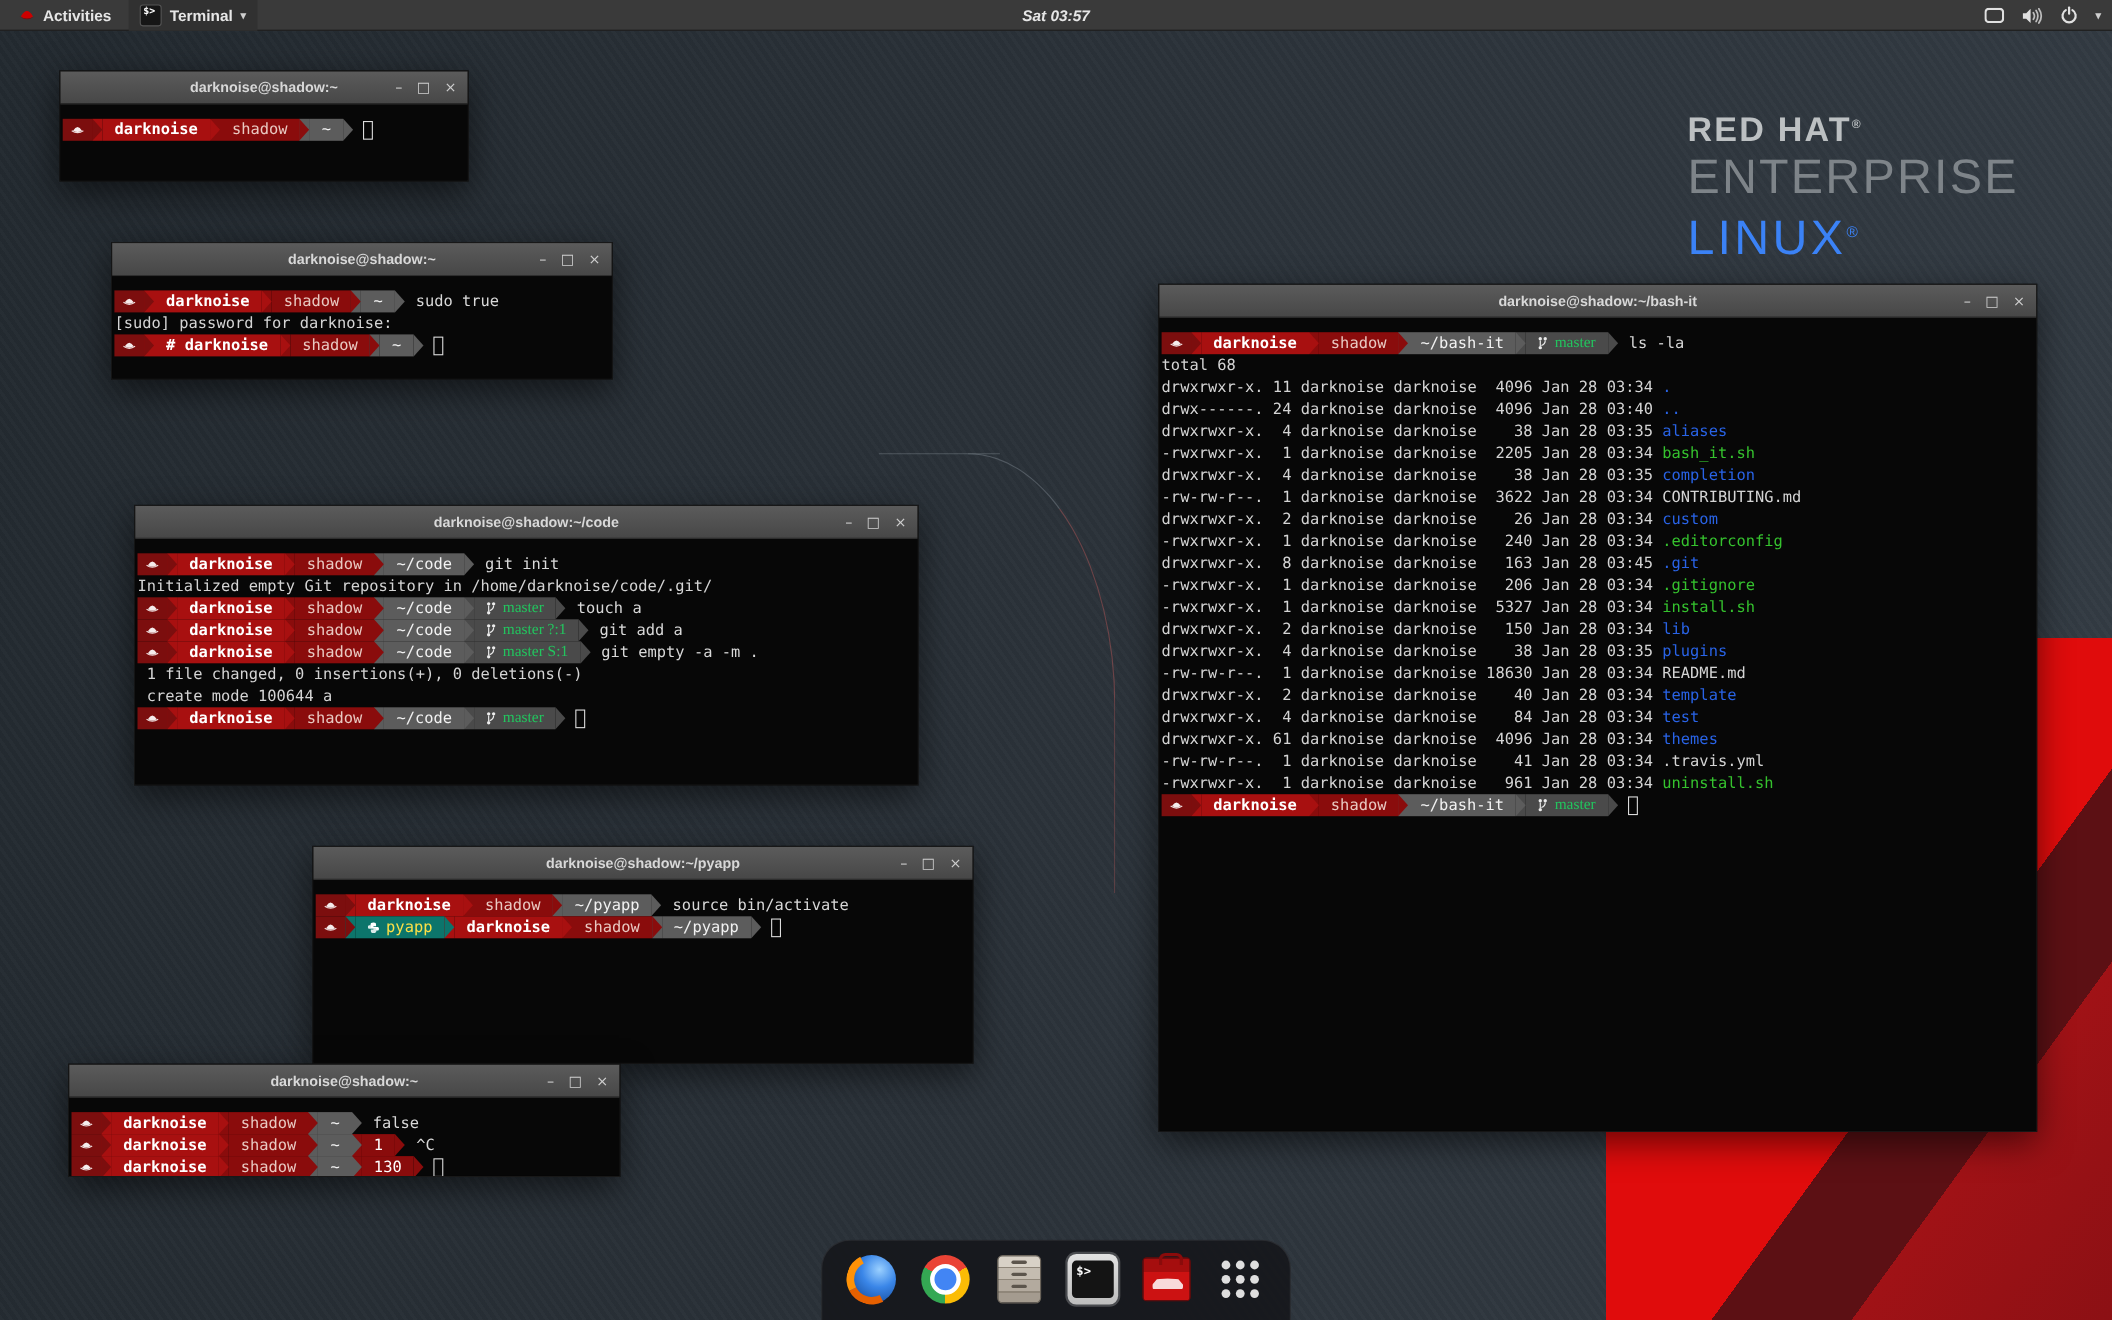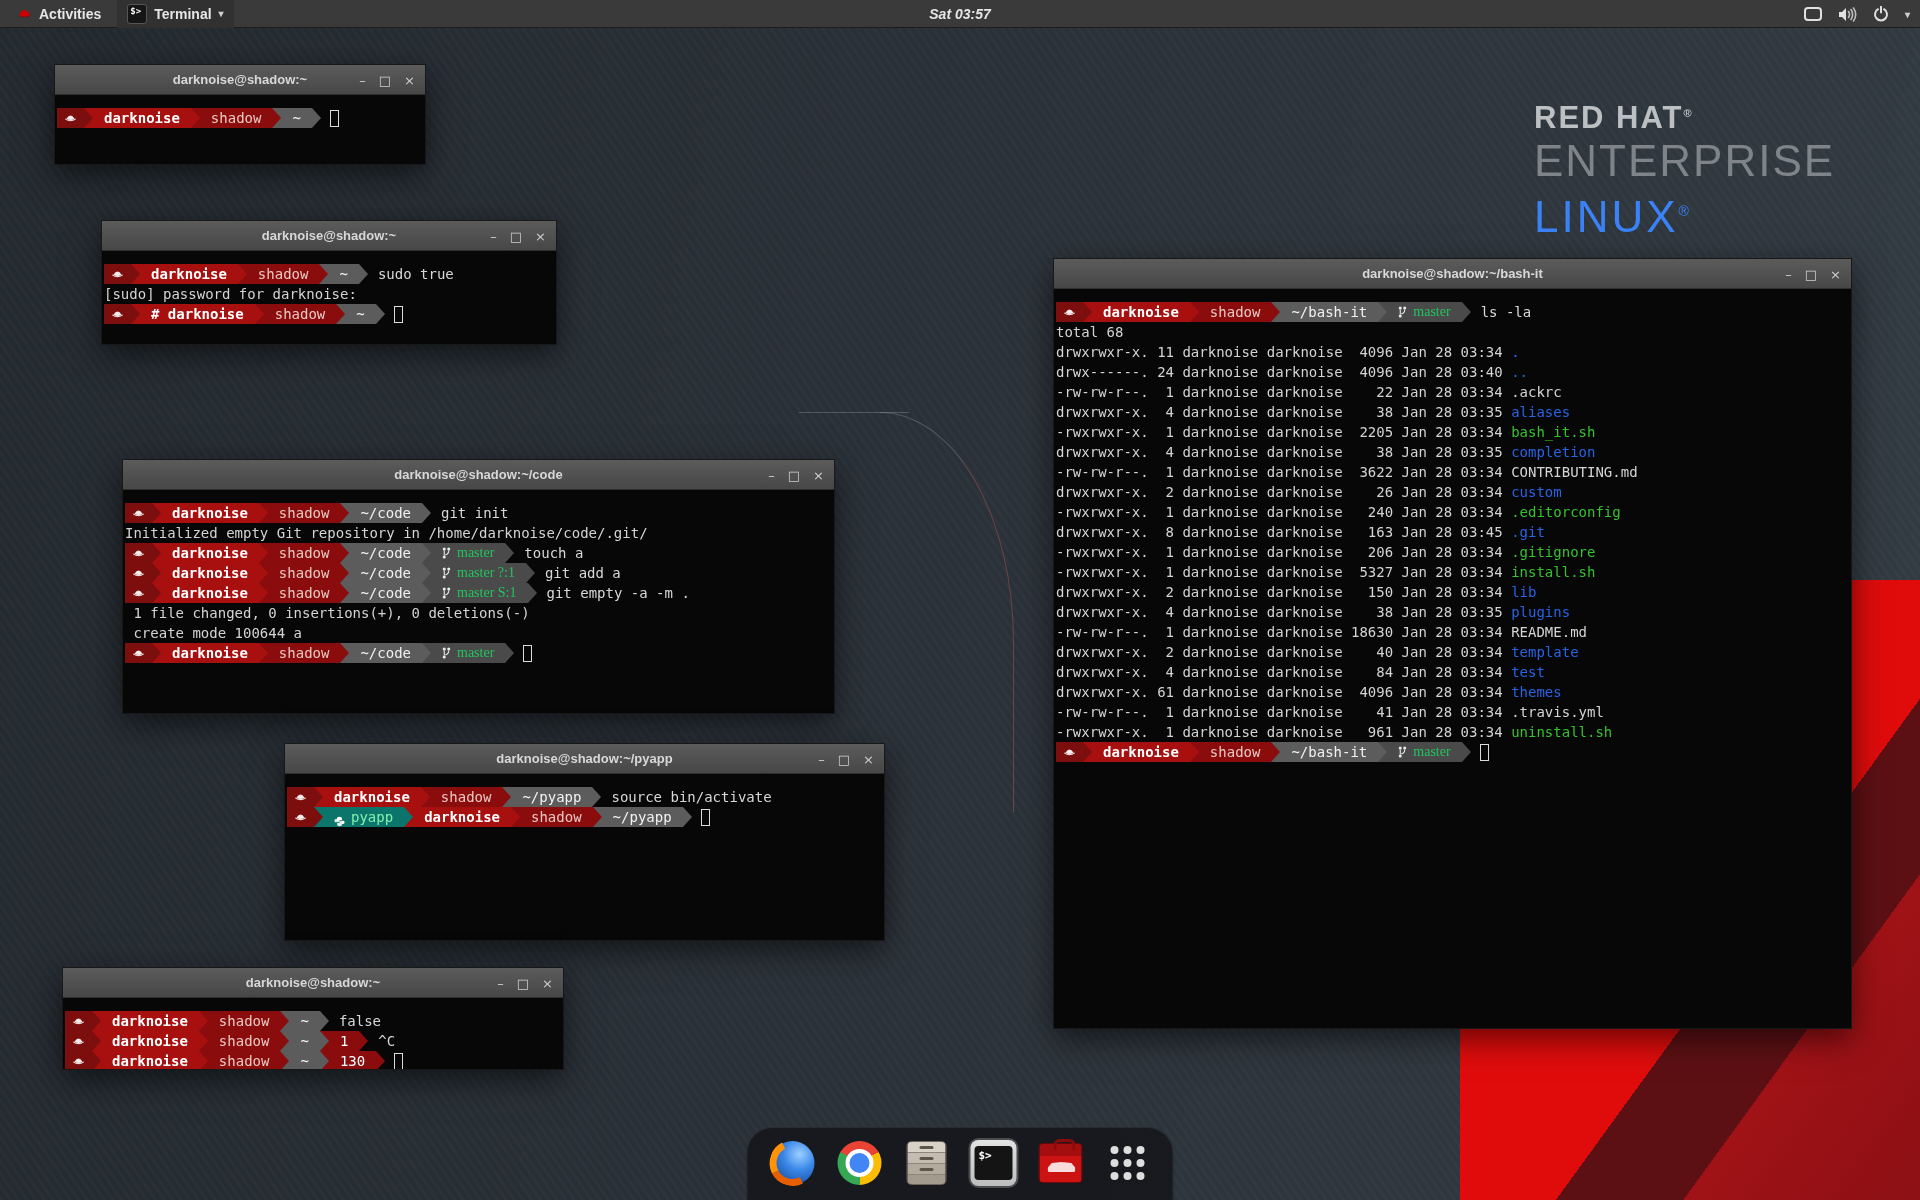--- a/index.html
+++ b/index.html
@@ -51,42 +51,42 @@
   .brand-1 sup { font-size:11px; }
   .brand-2 { font-size:44px; letter-spacing:2px; color:#7e8489; margin-top:6px; font-weight:normal; }
   .brand-3 { font-size:44px; letter-spacing:3px; color:#3b82f6; margin-top:12px; font-weight:normal; }
   .brand-3 sup { font-size:14px; }
   
   .win { position:absolute; background:#070707; border:1px solid #181818;
     box-shadow:0 10px 30px rgba(0,0,0,0.55); display:flex; flex-direction:column; }
   .win1 { left:54px;  top:64px;  width:372px; height:101px; }
   .win2 { left:101px; top:220px; width:456px; height:125px; }
   .win3 { left:110px; top:459px; width:713px; height:255px;margin-left:12px; }
-  .win4 { left:284px; top:743px; width:601px; height:198px; }
+  .win4 { left:284px; top:769px; width:601px; height:198px; }
   .win5 { left:62px;  top:967px; width:502px; height:103px; }
   .win6 { left:1053px;top:258px; width:799px; height:771px; }
   .titlebar { height:30px; flex:0 0 30px; position:relative;
     background:linear-gradient(#5b5b5b,#474747); border-bottom:1px solid #2e2e2e;
     display:flex; align-items:center; justify-content:center; }
   .titlebar .wtitle { font-size:13px; font-weight:bold; color:#d8d8d8; }
   .winbtns { position:absolute; right:10px; top:0; height:30px; display:flex; align-items:center; gap:13px; }
   .winbtn { color:#cfcfcf; font-size:13px; line-height:1; cursor:pointer; font-family:"DejaVu Sans",sans-serif; }
   .term-body { flex:1; background:#070707; padding:13px 2px; overflow:hidden;
     font:14px/20px "DejaVu Sans Mono",monospace; }
   .t-line { display:flex; align-items:center; height:20px; white-space:pre; }
   .seg { display:inline-flex; align-items:center; height:20px; padding:0 11px; color:#f0f0f0; }
   .seg svg { margin-right:6px; }
   .seg-hat { padding:0 7px; }
   .seg-hat svg { margin-right:0; }
   .seg-user { font-weight:bold; color:#ffffff; }
   .seg-host { color:#e9c9c2; }
   .seg-path { color:#f2f2f2; }
   .seg-git  { color:#22c55e;font-family:Liberation Serif, serif; }
   .seg-status { color:#ffffff; }
-  .seg-venv { color:#86efac;align-items:flex-end; }
+  .seg-venv { color:#fde047; }
   .arr { width:0; height:0; border-top:10px solid transparent; border-bottom:10px solid transparent;
     border-left:9px solid transparent; flex:0 0 auto; }
   .cmd { color:#d8d8d8; margin-left:10px; white-space:pre; }
   .plain { color:#d4d4d4; white-space:pre; }
   .lsname { white-space:pre; }
   .cursor { display:inline-block; width:9px; height:17px; border:1px solid #dcdcdc; margin-left:9px; }
   
   .dock { position:absolute; left:50%; bottom:0; transform:translateX(-50%);
     background:rgba(20,22,26,0.88); border:1px solid rgba(255,255,255,0.08); border-bottom:none;
     border-radius:26px 26px 0 0; padding:10px 20px 12px; display:flex; align-items:center; gap:17px; z-index:40; }
@@ -328,21 +328,20 @@
             <path d="M1.5 7 Q8 11.5 14.5 7" stroke="#fff" stroke-width="1.3" fill="none" opacity=".85"></path>
           </svg></span><span class="arr" style="border-left-color: rgb(124, 14, 14); background-color: rgb(168, 16, 16);"></span><span class="seg seg-user" style="background: rgb(168, 16, 16);">darknoise</span><span class="arr" style="border-left-color: rgb(168, 16, 16); background-color: rgb(138, 12, 12);"></span><span class="seg seg-host" style="background: rgb(138, 12, 12);">shadow</span><span class="arr" style="border-left-color: rgb(138, 12, 12); background-color: rgb(92, 92, 92);"></span><span class="seg seg-path" style="background: rgb(92, 92, 92);">~/bash-it</span><span class="arr" style="border-left-color: rgb(92, 92, 92); background-color: rgb(74, 74, 74);"></span><span class="seg seg-git" style="background: rgb(74, 74, 74);"><svg width="9" height="14" viewBox="0 0 10 14">
             <circle cx="2.5" cy="2.5" r="1.7" fill="#ececec"></circle>
             <circle cx="7.5" cy="2.5" r="1.7" fill="#ececec"></circle>
             <circle cx="2.5" cy="11.5" r="1.7" fill="#ececec"></circle>
             <path d="M2.5 4.2 V9.8 M7.5 4.2 Q7.5 8 3.6 9.3" stroke="#ececec" stroke-width="1.2" fill="none"></path>
           </svg>master</span><span class="arr" style="border-left-color: rgb(74, 74, 74); background-color: transparent;"></span><span class="cmd">ls -la</span></div>
       <div class="t-line"><span class="plain">total 68</span></div>
       <div class="t-line"><span class="plain">drwxrwxr-x. 11 darknoise darknoise  4096 Jan 28 03:34 </span><span class="lsname" style="color: rgb(41, 99, 230);">.</span></div>
       <div class="t-line"><span class="plain">drwx------. 24 darknoise darknoise  4096 Jan 28 03:40 </span><span class="lsname" style="color: rgb(41, 99, 230);">..</span></div>
-      <div class="t-line"><span class="plain">-rw-rw-r--.  1 darknoise darknoise    22 Jan 28 03:34 </span><span class="lsname" style="color: rgb(212, 212, 212);">.ackrc</span></div>
       <div class="t-line"><span class="plain">drwxrwxr-x.  4 darknoise darknoise    38 Jan 28 03:35 </span><span class="lsname" style="color: rgb(41, 99, 230);">aliases</span></div>
       <div class="t-line"><span class="plain">-rwxrwxr-x.  1 darknoise darknoise  2205 Jan 28 03:34 </span><span class="lsname" style="color: rgb(53, 194, 46);">bash_it.sh</span></div>
       <div class="t-line"><span class="plain">drwxrwxr-x.  4 darknoise darknoise    38 Jan 28 03:35 </span><span class="lsname" style="color: rgb(41, 99, 230);">completion</span></div>
       <div class="t-line"><span class="plain">-rw-rw-r--.  1 darknoise darknoise  3622 Jan 28 03:34 </span><span class="lsname" style="color: rgb(212, 212, 212);">CONTRIBUTING.md</span></div>
       <div class="t-line"><span class="plain">drwxrwxr-x.  2 darknoise darknoise    26 Jan 28 03:34 </span><span class="lsname" style="color: rgb(41, 99, 230);">custom</span></div>
       <div class="t-line"><span class="plain">-rwxrwxr-x.  1 darknoise darknoise   240 Jan 28 03:34 </span><span class="lsname" style="color: rgb(53, 194, 46);">.editorconfig</span></div>
       <div class="t-line"><span class="plain">drwxrwxr-x.  8 darknoise darknoise   163 Jan 28 03:45 </span><span class="lsname" style="color: rgb(41, 99, 230);">.git</span></div>
       <div class="t-line"><span class="plain">-rwxrwxr-x.  1 darknoise darknoise   206 Jan 28 03:34 </span><span class="lsname" style="color: rgb(53, 194, 46);">.gitignore</span></div>
       <div class="t-line"><span class="plain">-rwxrwxr-x.  1 darknoise darknoise  5327 Jan 28 03:34 </span><span class="lsname" style="color: rgb(53, 194, 46);">install.sh</span></div>
       <div class="t-line"><span class="plain">drwxrwxr-x.  2 darknoise darknoise   150 Jan 28 03:34 </span><span class="lsname" style="color: rgb(41, 99, 230);">lib</span></div>

